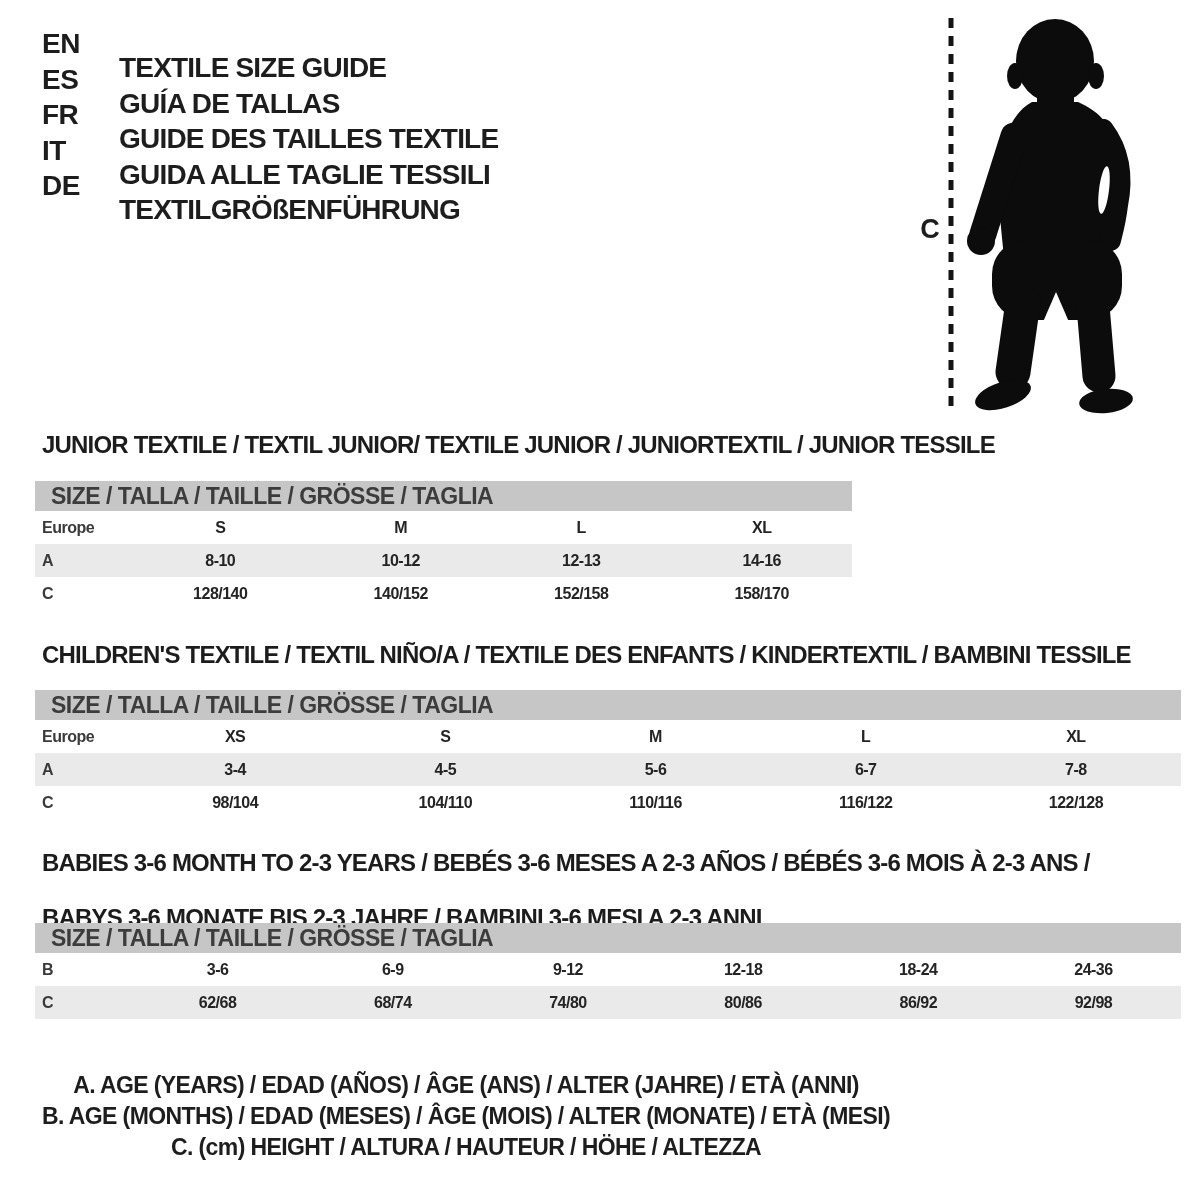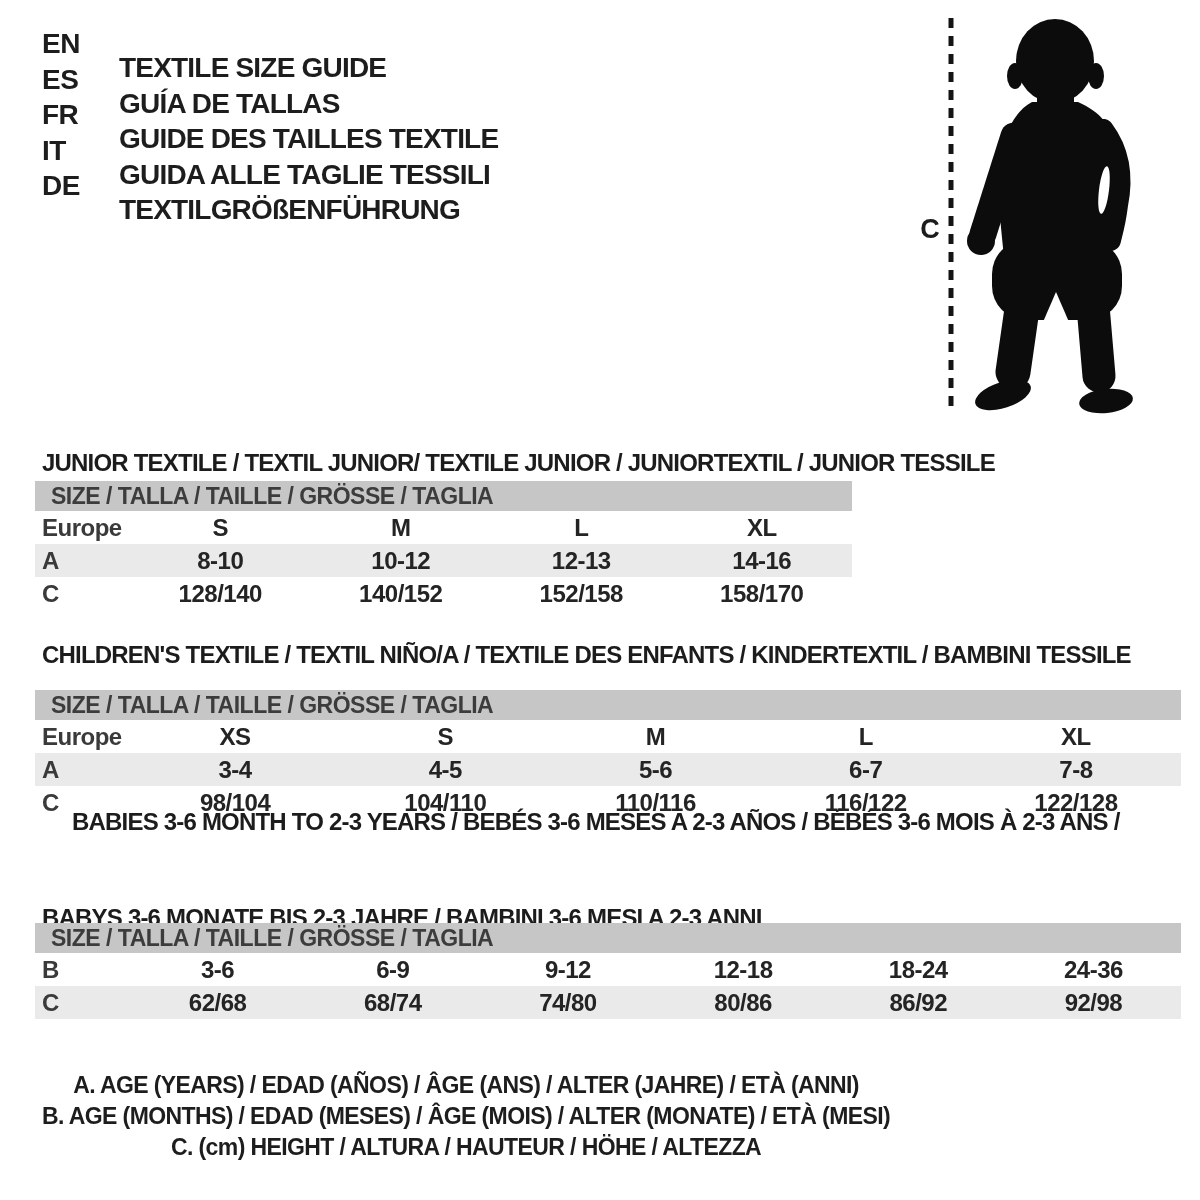--- a/index.html
+++ b/index.html
@@ -32,21 +32,21 @@
   
   .tbl-title {
     position:absolute; left:42px; font-size:24px; letter-spacing:-0.8px;
     color:#1c1c1c; white-space:nowrap;
   }
   .size-table { position:absolute; left:35px; }
   .tbl-header {
     height:30px; line-height:30px; background:#c6c6c6; color:#3c3c3c;
     font-size:23px; letter-spacing:-0.5px; padding-left:16px; white-space:nowrap;
   }
-  .tbl-row { display:flex; height:33px; line-height:33px; font-size:24px; letter-spacing:-0.5px; }
+  .tbl-row { display:flex; height:33px; line-height:33px; font-size:16px; letter-spacing:-0.5px; }
   .tbl-row.shaded { background:#eaeaea; }
   .cell-label { width:95px; padding-left:7px; color:#3a3a3a; }
   .cell { flex:1; text-align:center; color:#242424; }
 
   .t1 { width:817px; }
   .t2 { width:1146px; }
   .t3 { width:1146px; }
 
   
   .legend { position:absolute; left:42px; top:1070px; }
@@ -97,21 +97,21 @@
       <rect x="77" y="230" width="130" height="80" rx="34"></rect>
       <polygon points="128,312 154,312 141,282" fill="#ffffff"></polygon>
       <path d="M108,292 L98,362" stroke="#0c0c0c" stroke-width="35" stroke-linecap="round" fill="none"></path>
       <ellipse cx="88" cy="385" rx="29" ry="13" transform="rotate(-18 88 385)"></ellipse>
       <path d="M178,296 L184,366" stroke="#0c0c0c" stroke-width="33" stroke-linecap="round" fill="none"></path>
       <ellipse cx="191" cy="391" rx="27" ry="12" transform="rotate(-6 191 391)"></ellipse>
     </g>
   </svg>
 </div>
 
-<div class="tbl-title" style="top:449px;">JUNIOR TEXTILE / TEXTIL JUNIOR/ TEXTILE JUNIOR / JUNIORTEXTIL / JUNIOR TESSILE</div>
+<div class="tbl-title" style="top:431px;">JUNIOR TEXTILE / TEXTIL JUNIOR/ TEXTILE JUNIOR / JUNIORTEXTIL / JUNIOR TESSILE</div>
 <div class="size-table t1" style="top:481px;">
   <div class="tbl-header">SIZE / TALLA / TAILLE / GRÖSSE / TAGLIA</div>
   <div class="tbl-row">
     <span class="cell-label">Europe</span>
     <span class="cell">S</span>
     <span class="cell">M</span>
     <span class="cell">L</span>
     <span class="cell">XL</span>
   </div>
   <div class="tbl-row shaded">
@@ -152,21 +152,21 @@
   <div class="tbl-row">
     <span class="cell-label">C</span>
     <span class="cell">98/104</span>
     <span class="cell">104/110</span>
     <span class="cell">110/116</span>
     <span class="cell">116/122</span>
     <span class="cell">122/128</span>
   </div>
 </div>
 
-<div class="tbl-title" style="top:808px;margin-left:30px;">BABIES 3-6 MONTH TO 2-3 YEARS / BEBÉS 3-6 MESES A 2-3 AÑOS / BÉBÉS 3-6 MOIS À 2-3 ANS /</div>
+<div class="tbl-title" style="top:849px;">BABIES 3-6 MONTH TO 2-3 YEARS / BEBÉS 3-6 MESES A 2-3 AÑOS / BÉBÉS 3-6 MOIS À 2-3 ANS /</div>
 <div class="tbl-title" style="top:904px;">BABYS 3-6 MONATE BIS 2-3 JAHRE / BAMBINI 3-6 MESI A 2-3 ANNI</div>
 <div class="size-table t3" style="top:923px;">
   <div class="tbl-header">SIZE / TALLA / TAILLE / GRÖSSE / TAGLIA</div>
   <div class="tbl-row">
     <span class="cell-label">B</span>
     <span class="cell">3-6</span>
     <span class="cell">6-9</span>
     <span class="cell">9-12</span>
     <span class="cell">12-18</span>
     <span class="cell">18-24</span>

